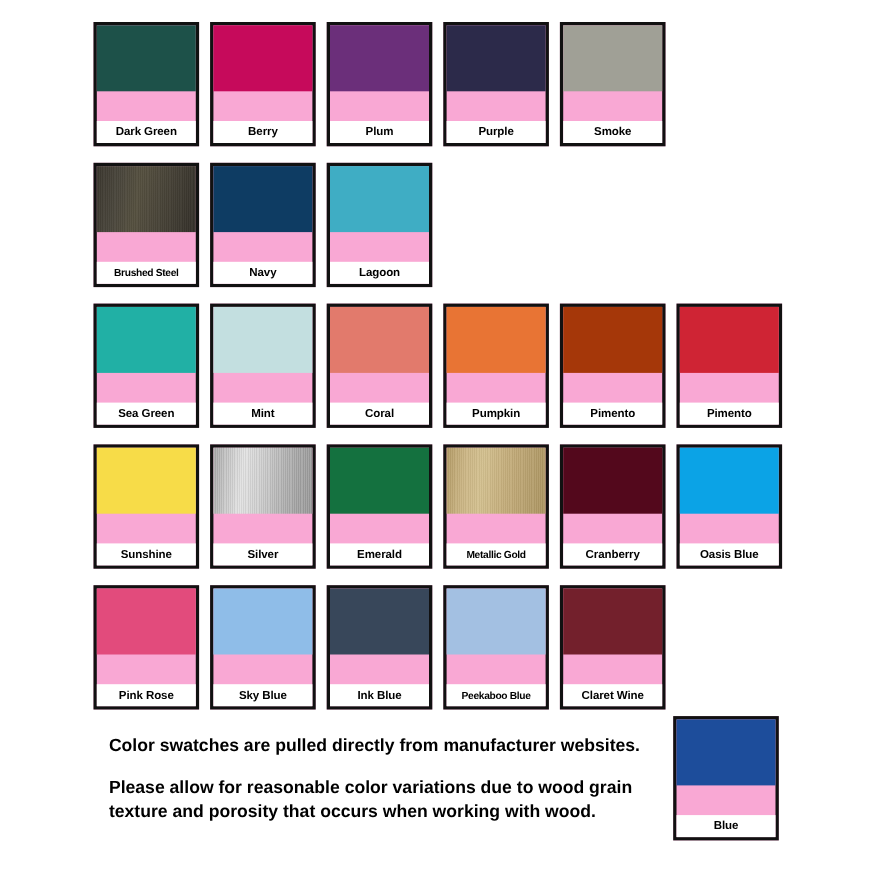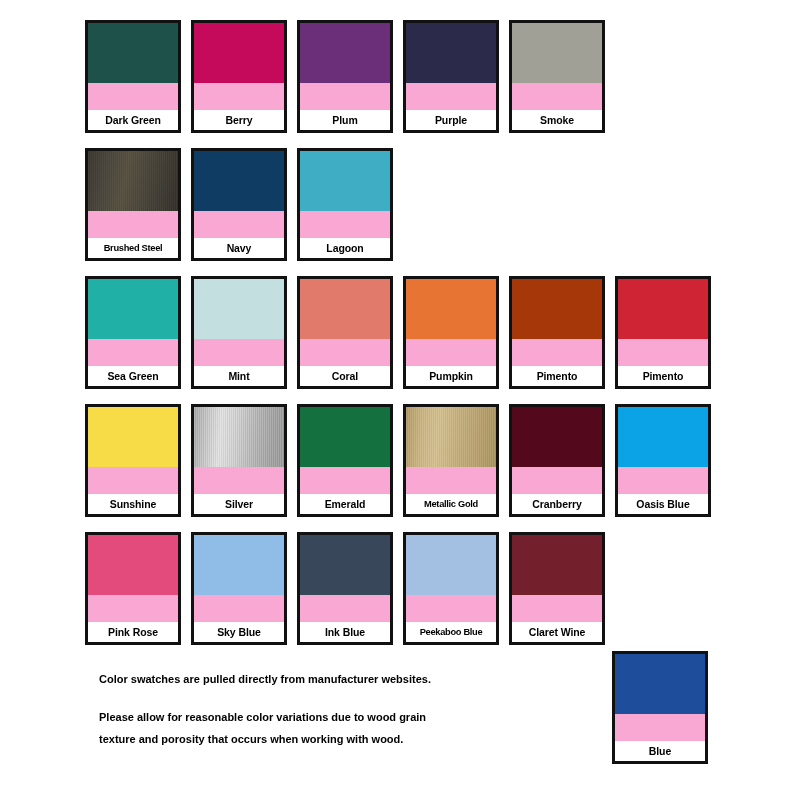--- a/index.html
+++ b/index.html
@@ -130,21 +130,21 @@
 
   
   #notes {
     position: absolute;
     left: 99px;
     top: 668px;
     width: 500px;
   }
 
   .note-line {
-    font-size: 11px;
+    font-size: 16px;
     font-weight: bold;
     color: #000000;
     font-family: "Liberation Sans", sans-serif;
     line-height: 22px;
     margin: 0;
   }
 
   #note-primary { margin-bottom: 16px; }
 
   

